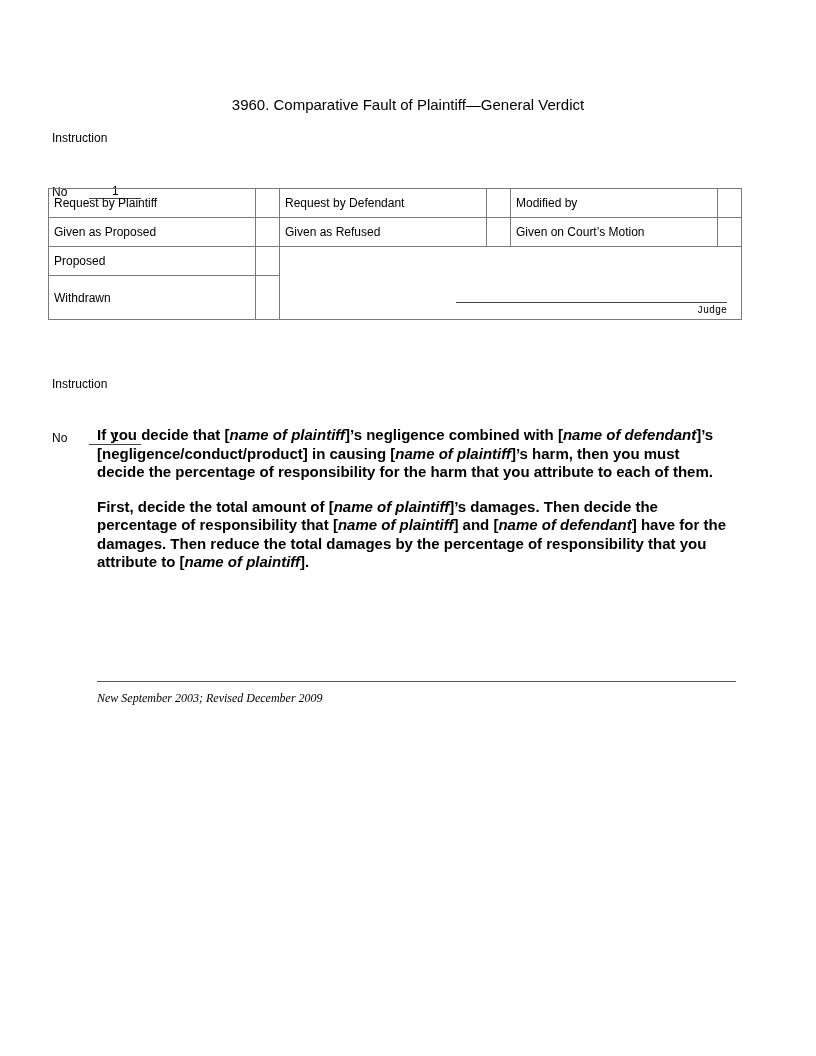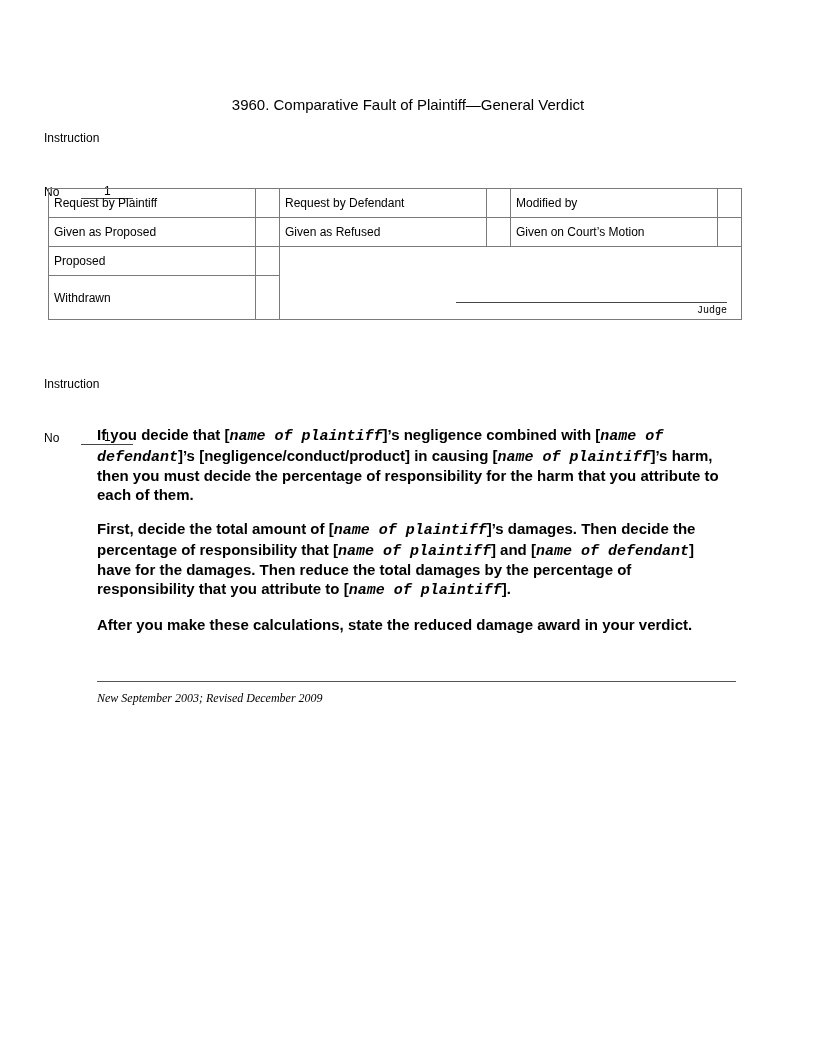--- a/index.html
+++ b/index.html
@@ -1,36 +1,36 @@
 <!DOCTYPE html>
 <html><head>
 <meta charset="utf-8">
 <style>
   html, body { margin: 0; padding: 0; background: #ffffff; }
   body { width: 816px; height: 1056px; position: relative; overflow: hidden;
          font-family: "Liberation Sans", sans-serif; color: #000; }
   .title { position: absolute; left: 0; width: 816px; top: 96px; text-align: center;
            font-size: 15px; font-weight: normal; }
-  .instr { position: absolute; left: 44px; font-size: 12px; line-height: 14px; }
+  .instr { position: absolute; left: 52px; font-size: 12px; line-height: 14px; }
   .instr .no-row { display: flex; align-items: flex-end; margin-top: 40px; }
   .instr .no-val { display: inline-block; width: 52px; margin-left: 22px; border-bottom: 1px solid #444;
                    text-align: center; line-height: 13px; }
   table.req { position: absolute; left: 48px; top: 188px; border-collapse: collapse;
               font-size: 12px; }
   table.req td { border: 1px solid #7a7a7a; padding: 0 5px; height: 28px; vertical-align: middle; }
   table.req td.box { width: 23px; padding: 0; }
   table.req td.lbl { width: 196px; }
   table.req tr.tall td { height: 43px; }
   td.judge-cell { position: relative; }
   .judge-line { position: absolute; left: 176px; right: 14px; bottom: 16px; border-top: 1px solid #444; }
   .judge-label { position: absolute; right: 14px; bottom: 3px; font-size: 10px; font-family: Liberation Mono, monospace; }
   .body-text { position: absolute; left: 97px; top: 426px; width: 630px; font-size: 15px;
                font-weight: bold; line-height: 18.5px; }
   .body-text p { margin: 0 0 16px 0; }
-  .body-text i { font-style: italic; font-family: Liberation Mono, monospace; }
+  .body-text i { font-style: italic; }
   .rule { position: absolute; left: 97px; width: 639px; top: 681px; border-top: 1px solid #555; }
   .history { position: absolute; left: 97px; top: 691px; font-family: "Liberation Serif", serif;
              font-style: italic; font-size: 12px; }
 </style>
 </head>
 <body>
 
 <div class="title">3960. Comparative Fault of Plaintiff—General Verdict</div>
 
 <div class="instr" style="top:131px;">
@@ -78,17 +78,16 @@
   <div>Instruction</div>
   <div class="no-row">
     <span>No</span>
     <span class="no-val">1</span>
   </div>
 </div>
 
 <div class="body-text">
   <p><span>If you decide that [</span><i>name of plaintiff</i><span>]’s negligence combined with [</span><i>name of defendant</i><span>]’s [negligence/conduct/product] in causing [</span><i>name of plaintiff</i><span>]’s harm, then you must decide the percentage of responsibility for the harm that you attribute to each of them.</span></p>
   <p><span>First, decide the total amount of [</span><i>name of plaintiff</i><span>]’s damages. Then decide the percentage of responsibility that [</span><i>name of plaintiff</i><span>] and [</span><i>name of defendant</i><span>] have for the damages. Then reduce the total damages by the percentage of responsibility that you attribute to [</span><i>name of plaintiff</i><span>].</span></p>
-  <p><span>After you make these calculations, state the reduced damage award in your verdict.</span></p>
 </div>
 
 <div class="rule"></div>
 <div class="history">New September 2003; Revised December 2009</div>
 
 </body></html>

